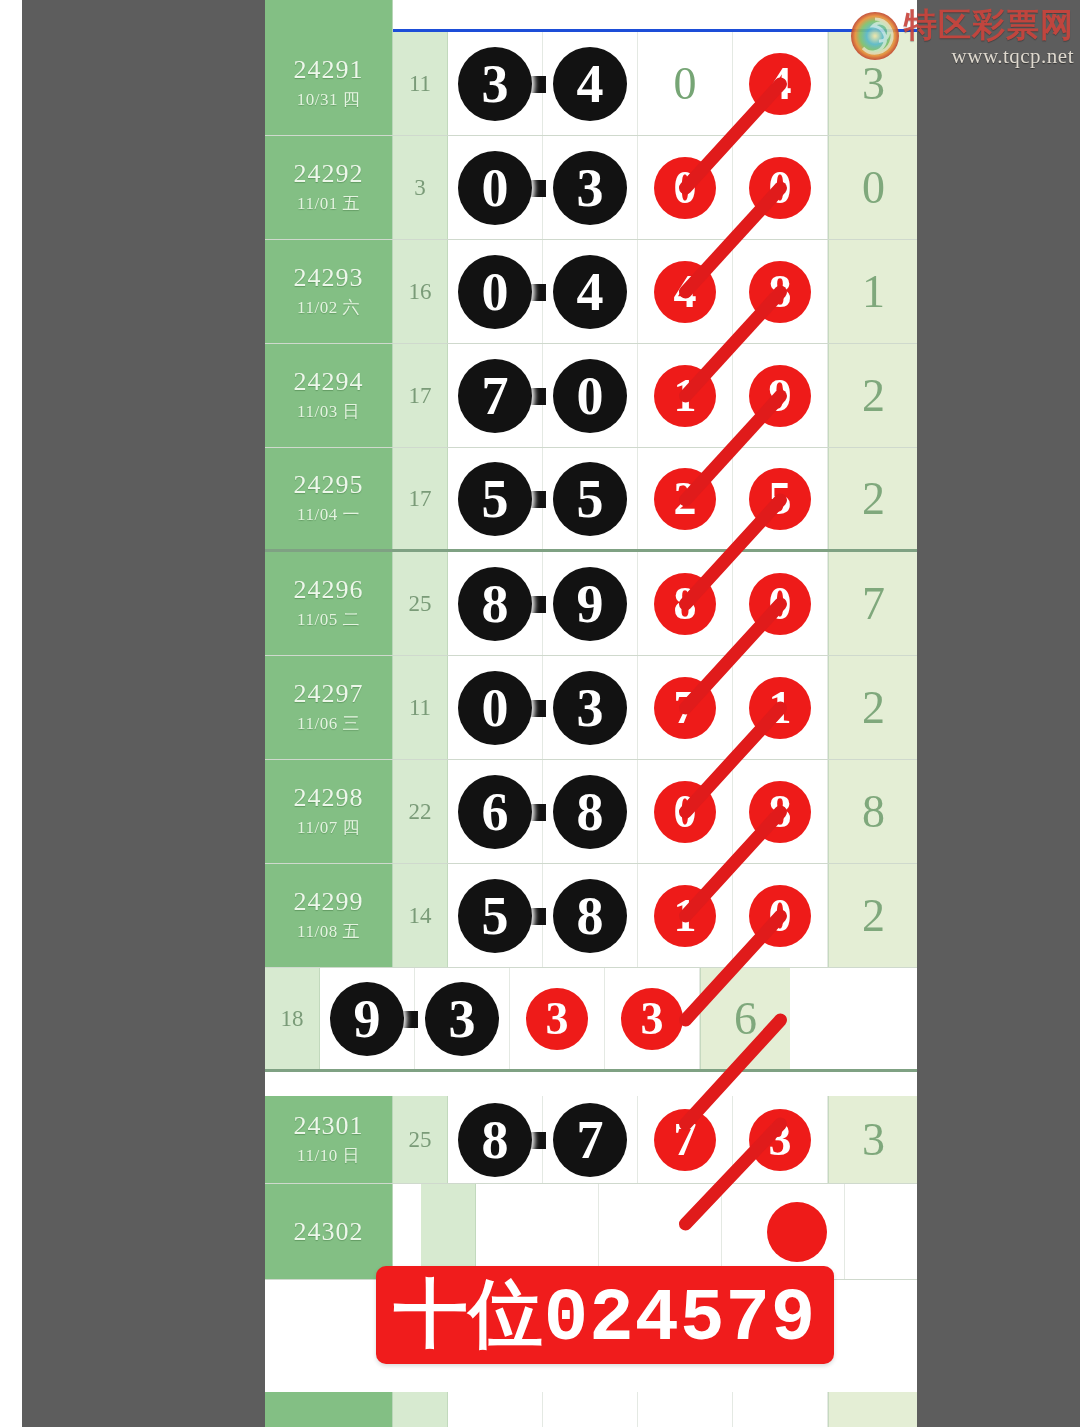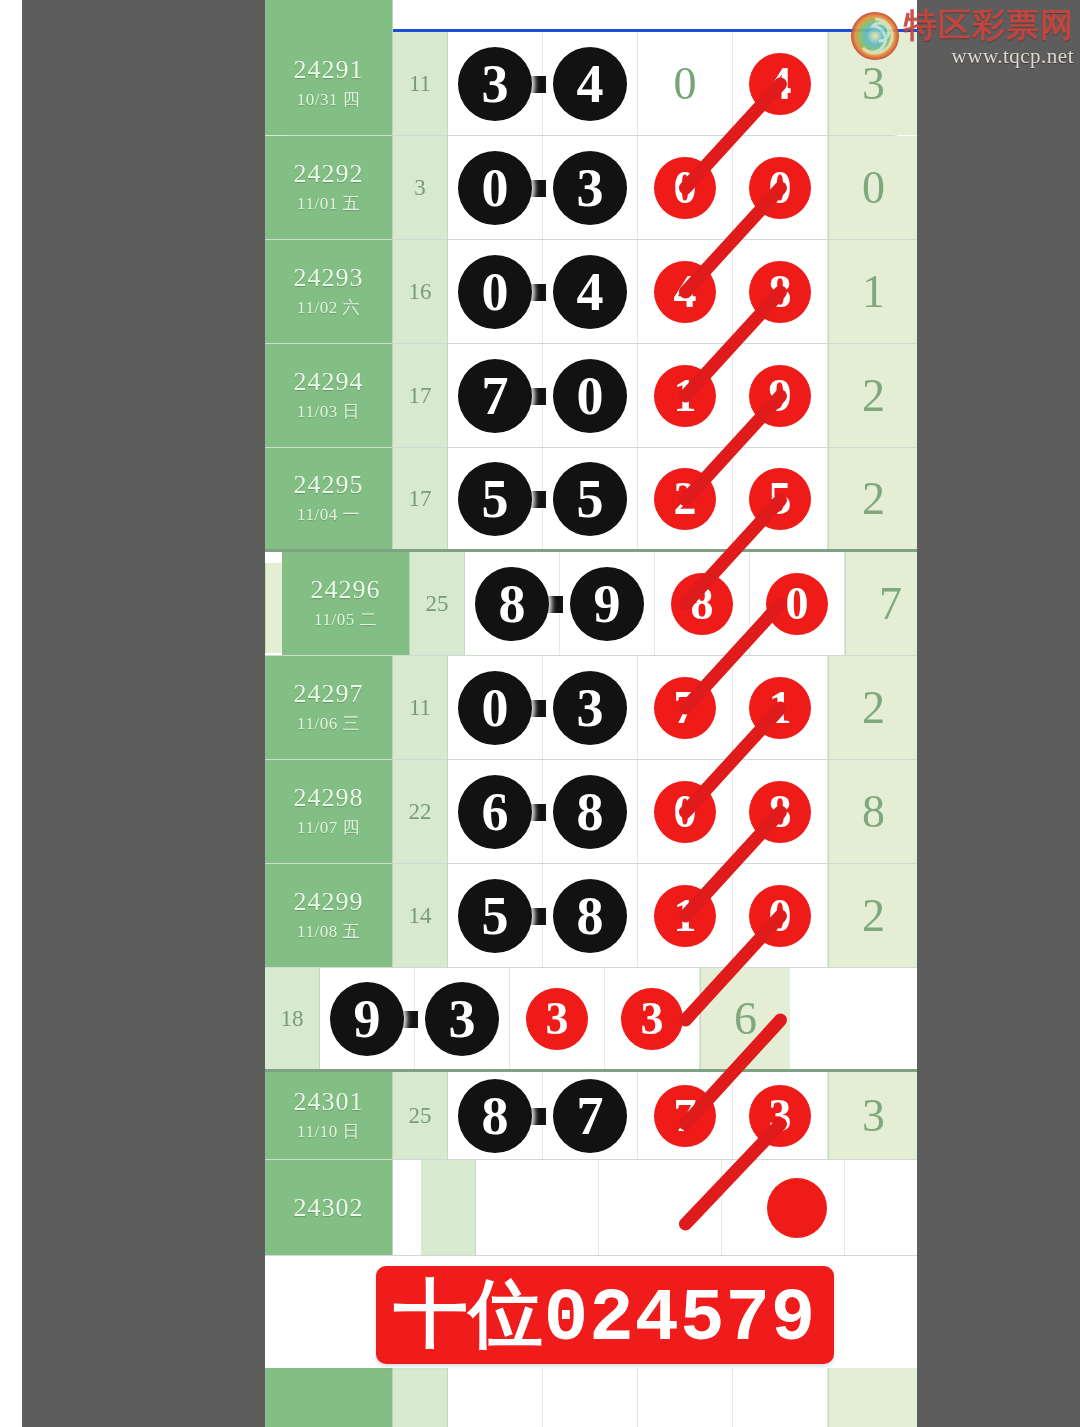--- a/index.html
+++ b/index.html
@@ -165,21 +165,21 @@
         <div class="c-period">
           <div class="date">10/30 三</div>
         </div>
         <div class="c-sum"></div>
         <div class="c-num"></div>
         <div class="c-num"></div>
         <div class="c-num"></div>
         <div class="c-num"></div>
         <div class="c-tail"></div>
       </div>
-      <div class="row" style="height: 104px; border-radius: 25px;">
+      <div class="row" style="height: 104px;">
         <div class="c-period">
           <div class="issue">24291</div>
           <div class="date">10/31 四</div>
         </div>
         <div class="c-sum">11</div>
         <div class="c-num">
           <div class="ball-black">3</div>
           <div class="dash" style="left: 58px;"></div>
         </div>
         <div class="c-num">
@@ -270,21 +270,21 @@
           <div class="ball-black">5</div>
         </div>
         <div class="c-num">
           <div class="ball-red">2</div>
         </div>
         <div class="c-num">
           <div class="ball-red">5</div>
         </div>
         <div class="c-tail">2</div>
       </div>
-      <div class="row" style="height: 104px; padding-left: 17px;">
+      <div class="row" style="height: 104px;">
         <div class="c-period">
           <div class="issue">24296</div>
           <div class="date">11/05 二</div>
         </div>
         <div class="c-sum">25</div>
         <div class="c-num">
           <div class="ball-black">8</div>
           <div class="dash" style="left: 58px;"></div>
         </div>
         <div class="c-num">
@@ -371,21 +371,21 @@
           <div class="ball-black">3</div>
         </div>
         <div class="c-num">
           <div class="ball-red">3</div>
         </div>
         <div class="c-num">
           <div class="ball-red">3</div>
         </div>
         <div class="c-tail">6</div>
       </div>
-      <div class="row" style="height: 88px;">
+      <div class="row" style="height: 88px; margin-top: 24px;">
         <div class="c-period">
           <div class="issue">24301</div>
           <div class="date">11/10 日</div>
         </div>
         <div class="c-sum">25</div>
         <div class="c-num">
           <div class="ball-black">8</div>
           <div class="dash" style="left: 58px;"></div>
         </div>
         <div class="c-num">

